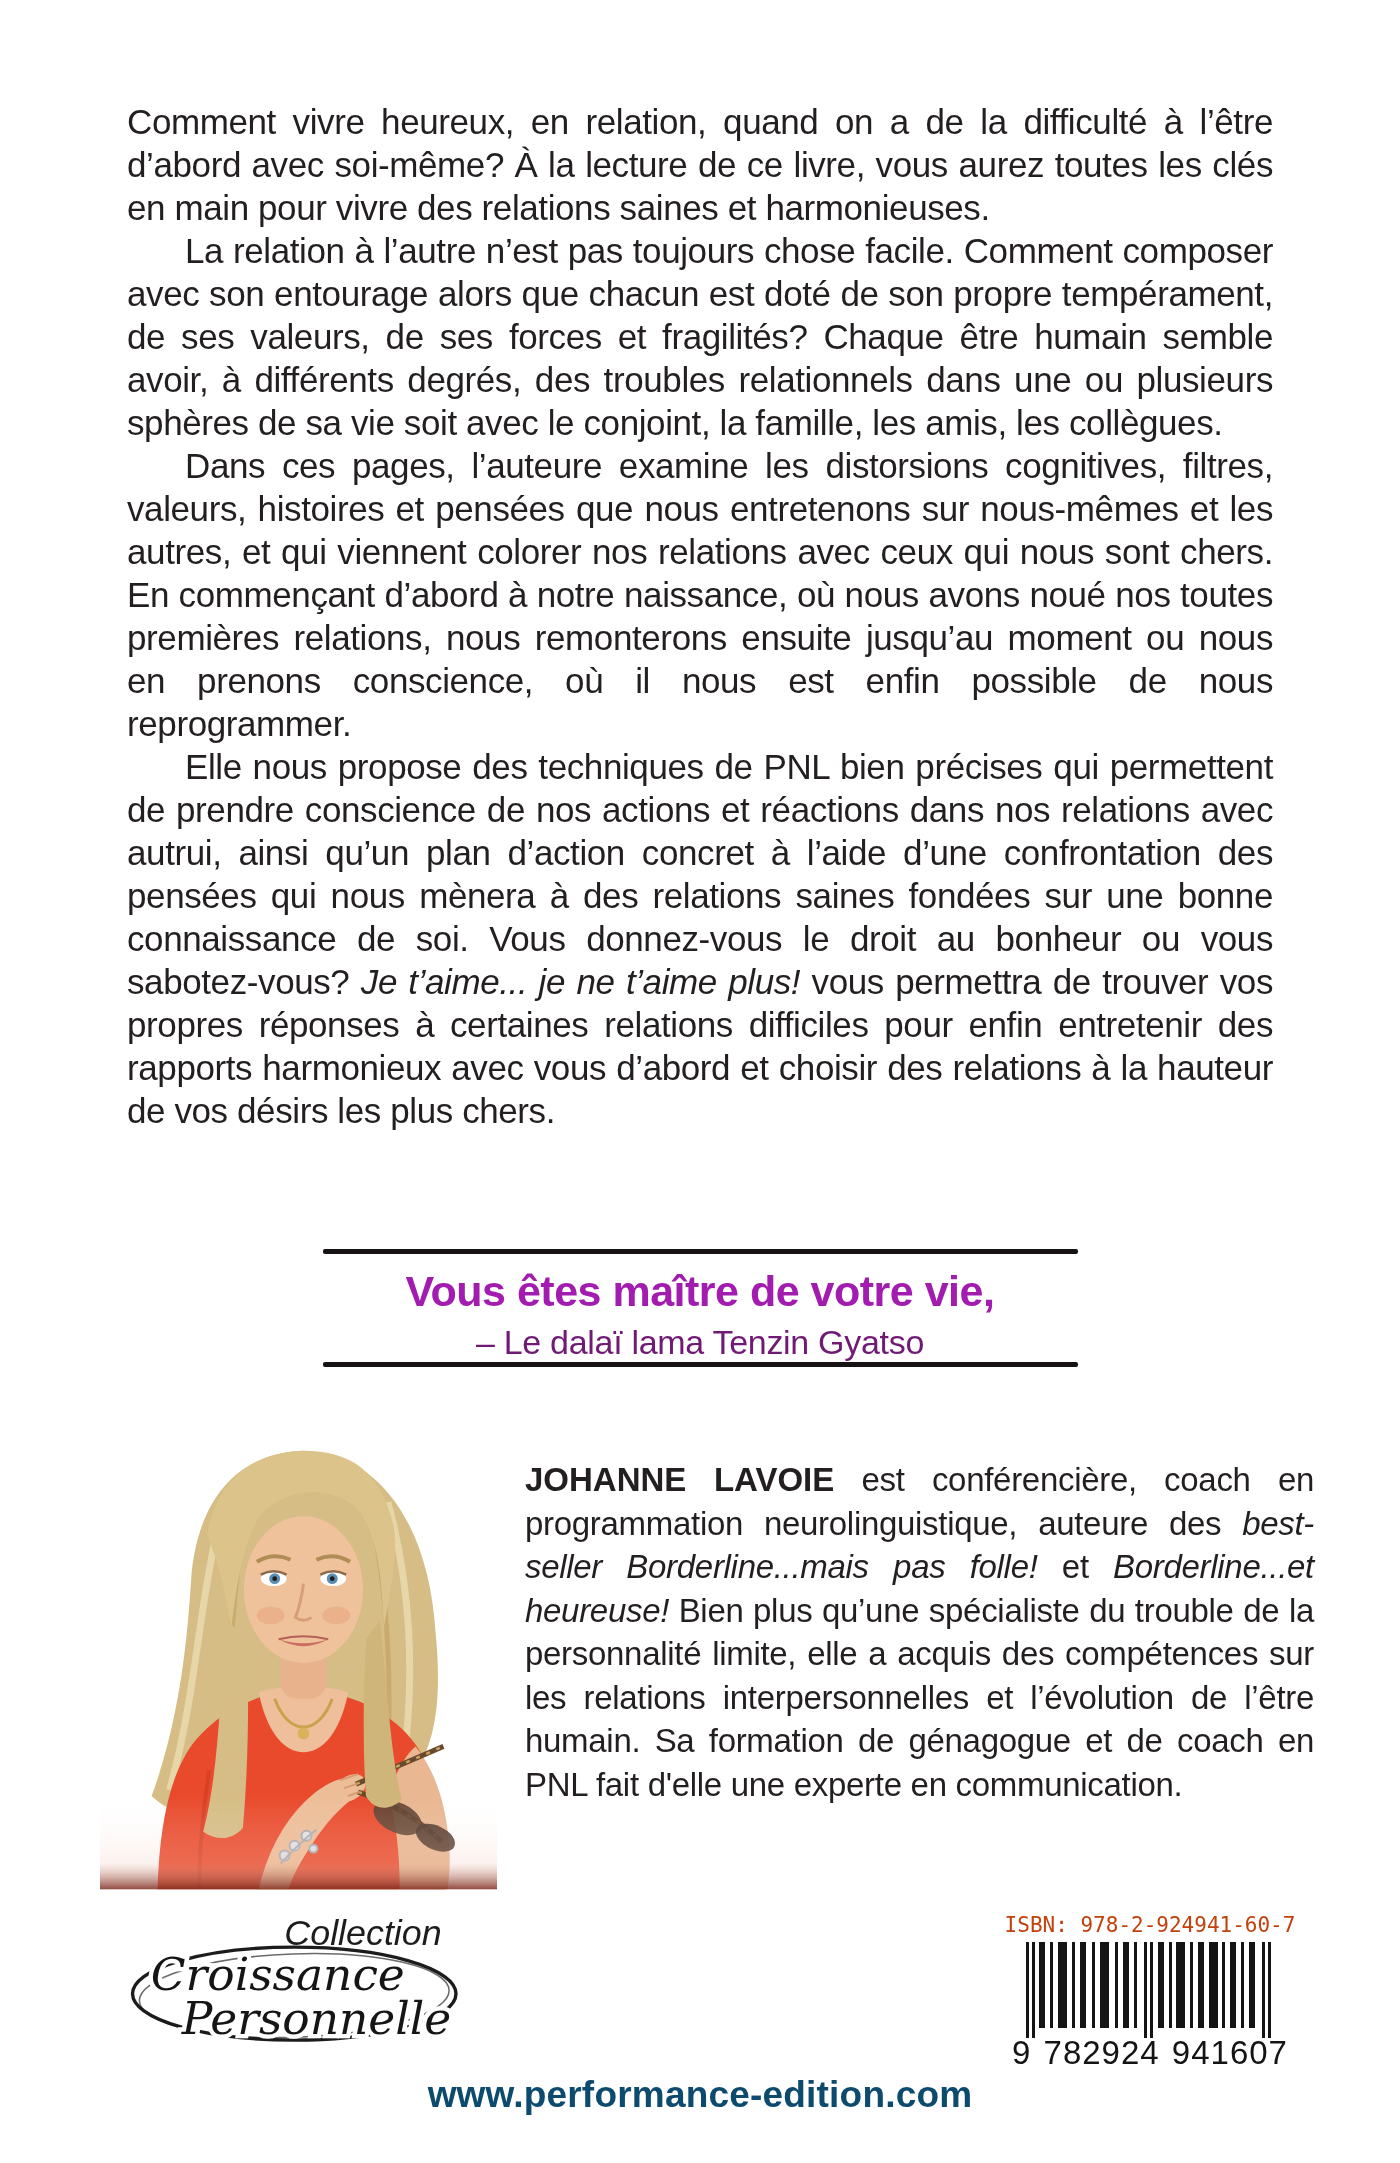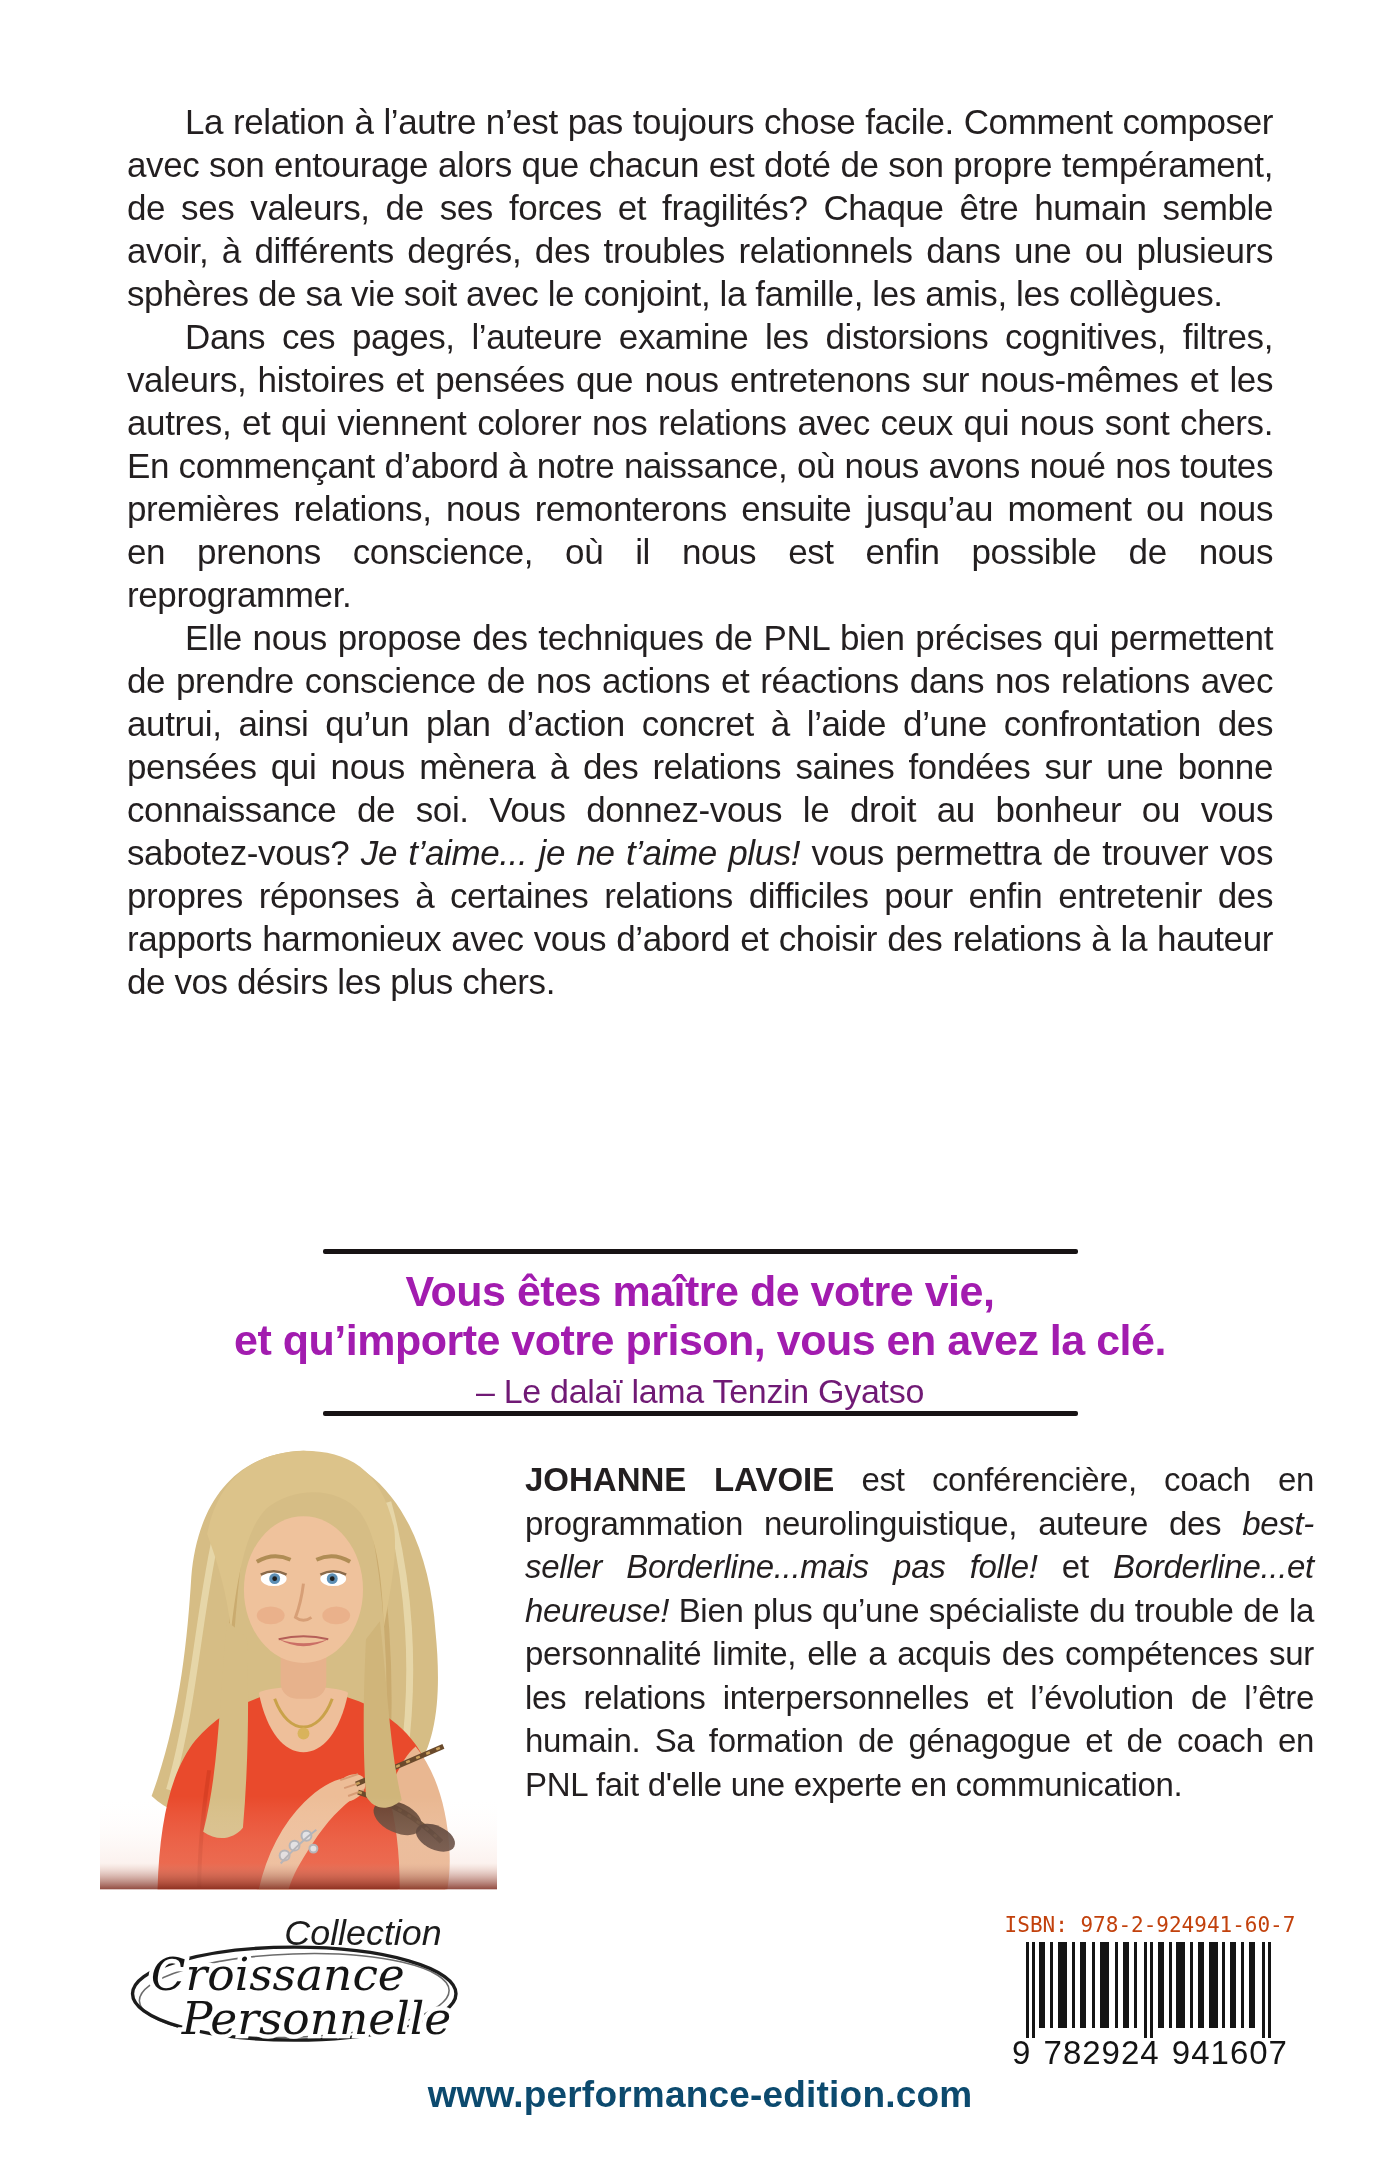--- a/index.html
+++ b/index.html
@@ -51,29 +51,29 @@
     position:absolute;left:0;top:2074px;width:100%;text-align:center;
     font-size:37px;font-weight:bold;color:#0c4a6e;letter-spacing:0.2px;
   }
 </style>
 </head>
 <body>
 
 <div class="page">
 
   <section class="synopsis">
+    <p>Comment vivre heureux, en relation, quand on a de la difficulté à l’être d’abord avec soi-même? À la lecture de ce livre, vous aurez toutes les clés en main pour vivre des relations saines et harmonieuses.</p>
     <p class="ind">La relation à l’autre n’est pas toujours chose facile. Comment composer avec son entourage alors que chacun est doté de son propre tempérament, de ses valeurs, de ses forces et fragilités? Chaque être humain semble avoir, à différents degrés, des troubles relationnels dans une ou plusieurs sphères de sa vie soit avec le conjoint, la famille, les amis, les collègues.</p>
     <p class="ind">Dans ces pages, l’auteure examine les distorsions cognitives, filtres, valeurs, histoires et pensées que nous entretenons sur nous-mêmes et les autres, et qui viennent colorer nos relations avec ceux qui nous sont chers. En commençant d’abord à notre naissance, où nous avons noué nos toutes premières relations, nous remonterons ensuite jusqu’au moment ou nous en prenons conscience, où il nous est enfin possible de nous reprogrammer.</p>
     <p class="ind"><span>Elle nous propose des techniques de PNL bien précises qui permettent de prendre conscience de nos actions et réactions dans nos relations avec autrui, ainsi qu’un plan d’action concret à l’aide d’une confrontation des pensées qui nous mènera à des relations saines fondées sur une bonne connaissance de soi. Vous donnez-vous le droit au bonheur ou vous sabotez-vous? </span><em>Je t’aime... je ne t’aime plus!</em><span> vous permettra de trouver vos propres réponses à certaines relations difficiles pour enfin entretenir des rapports harmonieux avec vous d’abord et choisir des relations à la hauteur de vos désirs les plus chers.</span></p>
   </section>
 
   <section class="quote-block">
     <div class="rule"></div>
     <div class="quote-line first">Vous êtes maître de votre vie,</div>
-    <div class="quote-line">et qu’importe votre prison, vous en avez la clé.</div>
     <div class="attribution">– Le dalaï lama Tenzin Gyatso</div>
     <div class="rule"></div>
   </section>
 
   <section class="bio">
     <div class="photo">
       <svg viewBox="0 0 400 450" xmlns="http://www.w3.org/2000/svg">
         <defs>
           <linearGradient id="fade" x1="0" y1="0" x2="0" y2="1">
             <stop offset="0" stop-color="#ffffff" stop-opacity="0"></stop>

